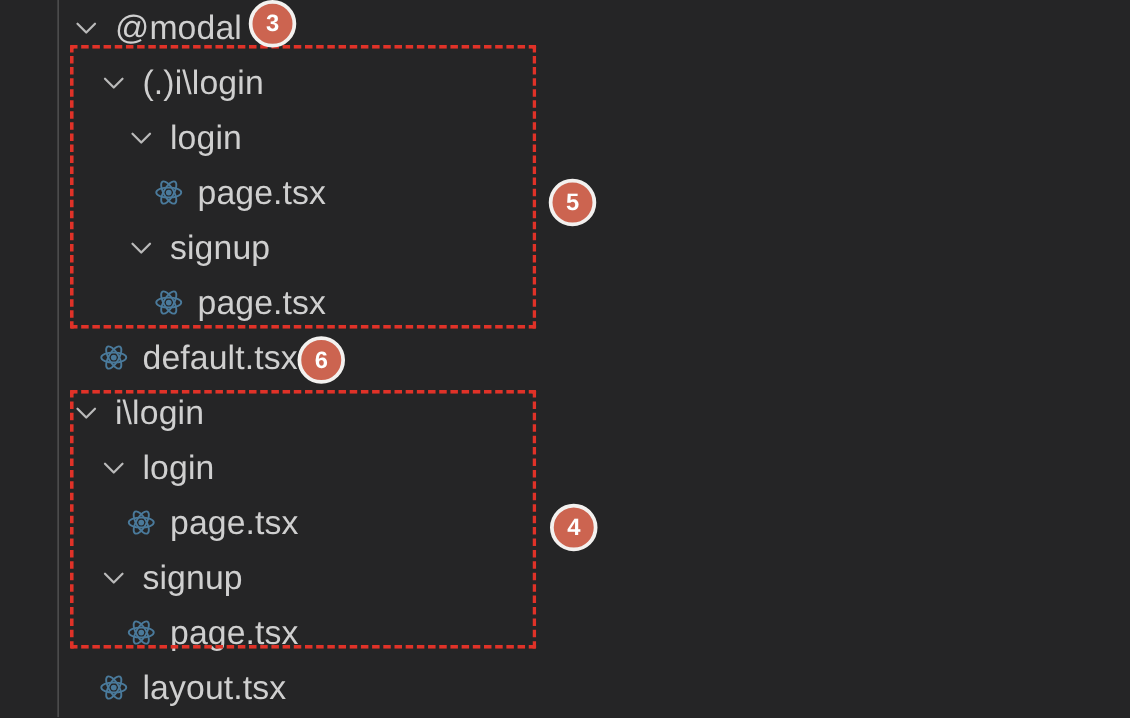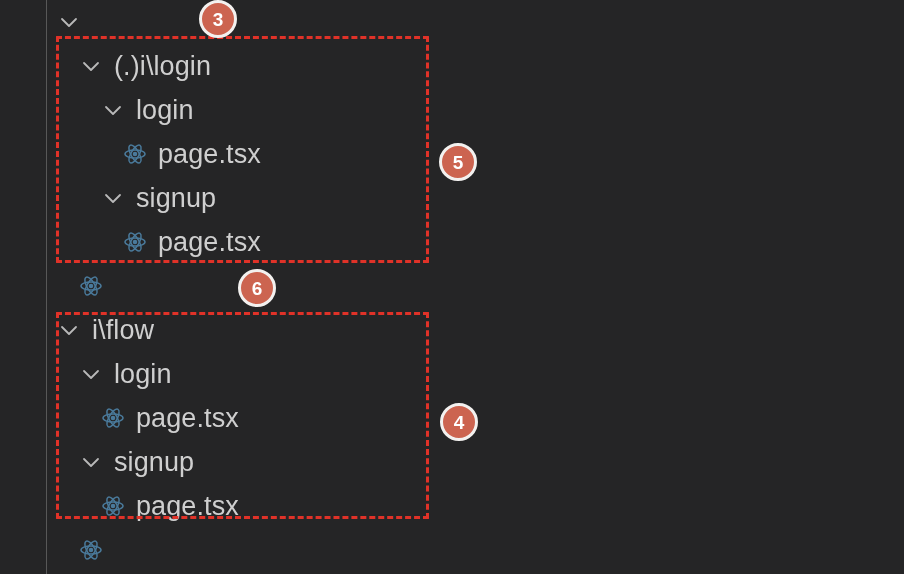--- a/index.html
+++ b/index.html
@@ -100,20 +100,21 @@
 
   <div id="rows">
       <div class="row" style="top: 0px;">
         <span style="display: inline-block; flex: 0 0 56px; width: 56px;"></span>
         <span class="chevron">
           <svg width="26" height="26" viewBox="0 0 26 26">
             <path d="M6 10 L13 17 L20 10" fill="none" stroke="#b9b9b9" stroke-width="1.8" stroke-linecap="round" stroke-linejoin="round"></path>
           </svg>
         </span>
         <span class="gap"></span>
+        <span class="row-label">@modal</span>
       </div>
       <div class="row" style="top: 44px;">
         <span style="display: inline-block; flex: 0 0 78px; width: 78px;"></span>
         <span class="chevron">
           <svg width="26" height="26" viewBox="0 0 26 26">
             <path d="M6 10 L13 17 L20 10" fill="none" stroke="#b9b9b9" stroke-width="1.8" stroke-linecap="round" stroke-linejoin="round"></path>
           </svg>
         </span>
         <span class="gap"></span>
         <span class="row-label">(.)i\login</span>
@@ -168,30 +169,31 @@
         <span style="display: inline-block; flex: 0 0 78px; width: 78px;"></span>
         <span class="react-icon">
           <svg width="26" height="26" viewBox="0 0 26 26">
             <circle cx="13" cy="13" r="2.3" fill="#4a7a9b"></circle>
             <ellipse cx="13" cy="13" rx="10" ry="4" fill="none" stroke="#4a7a9b" stroke-width="1.5"></ellipse>
             <ellipse cx="13" cy="13" rx="10" ry="4" fill="none" stroke="#4a7a9b" stroke-width="1.5" transform="rotate(60 13 13)"></ellipse>
             <ellipse cx="13" cy="13" rx="10" ry="4" fill="none" stroke="#4a7a9b" stroke-width="1.5" transform="rotate(120 13 13)"></ellipse>
           </svg>
         </span>
         <span class="gap"></span>
+        <span class="row-label">default.tsx</span>
       </div>
       <div class="row" style="top: 308px;">
         <span style="display: inline-block; flex: 0 0 56px; width: 56px;"></span>
         <span class="chevron">
           <svg width="26" height="26" viewBox="0 0 26 26">
             <path d="M6 10 L13 17 L20 10" fill="none" stroke="#b9b9b9" stroke-width="1.8" stroke-linecap="round" stroke-linejoin="round"></path>
           </svg>
         </span>
         <span class="gap"></span>
-        <span class="row-label">i\flow</span>
+        <span class="row-label">i\login</span>
       </div>
       <div class="row" style="top: 352px;">
         <span style="display: inline-block; flex: 0 0 78px; width: 78px;"></span>
         <span class="chevron">
           <svg width="26" height="26" viewBox="0 0 26 26">
             <path d="M6 10 L13 17 L20 10" fill="none" stroke="#b9b9b9" stroke-width="1.8" stroke-linecap="round" stroke-linejoin="round"></path>
           </svg>
         </span>
         <span class="gap"></span>
         <span class="row-label">login</span>
@@ -236,20 +238,21 @@
         <span style="display: inline-block; flex: 0 0 78px; width: 78px;"></span>
         <span class="react-icon">
           <svg width="26" height="26" viewBox="0 0 26 26">
             <circle cx="13" cy="13" r="2.3" fill="#4a7a9b"></circle>
             <ellipse cx="13" cy="13" rx="10" ry="4" fill="none" stroke="#4a7a9b" stroke-width="1.5"></ellipse>
             <ellipse cx="13" cy="13" rx="10" ry="4" fill="none" stroke="#4a7a9b" stroke-width="1.5" transform="rotate(60 13 13)"></ellipse>
             <ellipse cx="13" cy="13" rx="10" ry="4" fill="none" stroke="#4a7a9b" stroke-width="1.5" transform="rotate(120 13 13)"></ellipse>
           </svg>
         </span>
         <span class="gap"></span>
+        <span class="row-label">layout.tsx</span>
       </div>
     </div>
 
   <div id="boxes">
       <div class="dash-box" style="left: 56px; top: 36px; width: 373px; height: 227px;"></div>
       <div class="dash-box" style="left: 56px; top: 312px; width: 373px; height: 207px;"></div>
     </div>
 
   <div id="badges">
       <div class="badge" style="left: 199px; top: 0px;">

